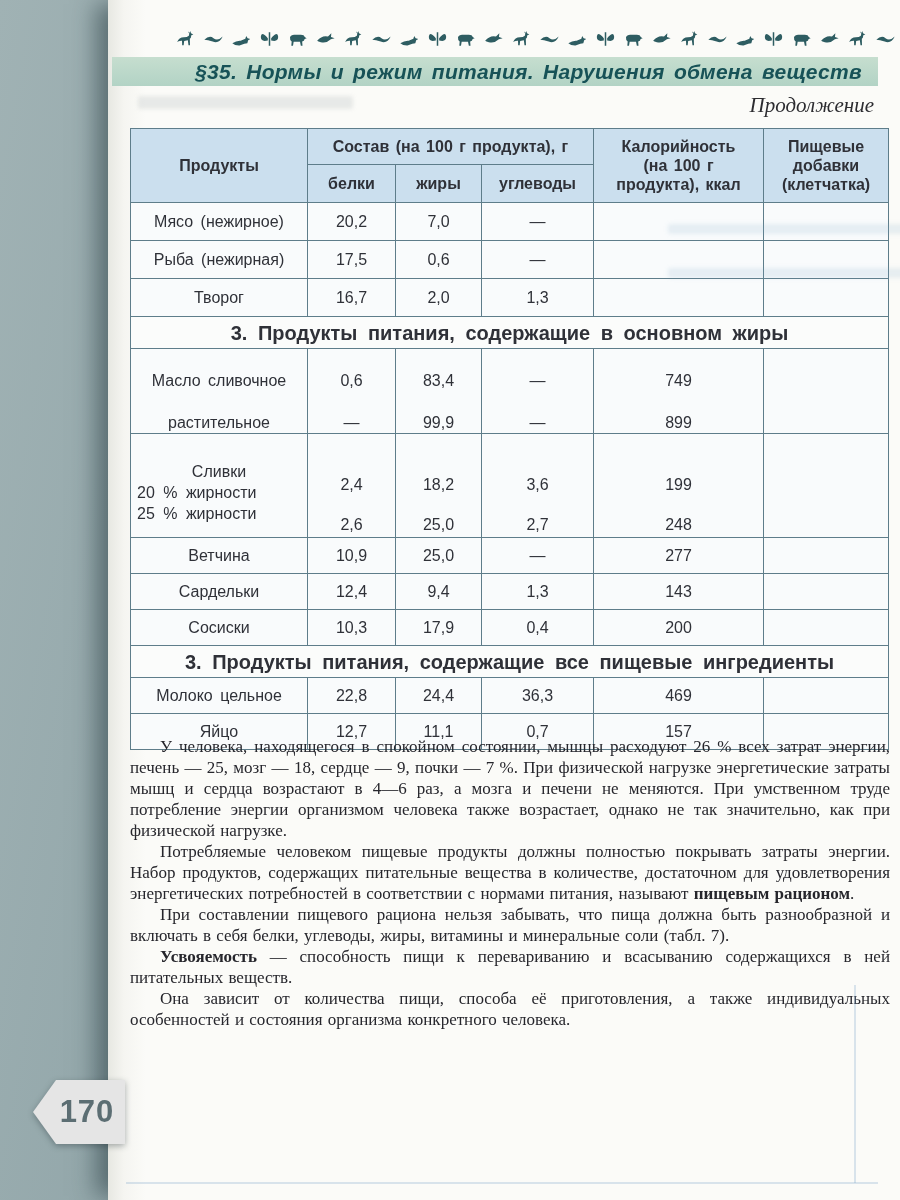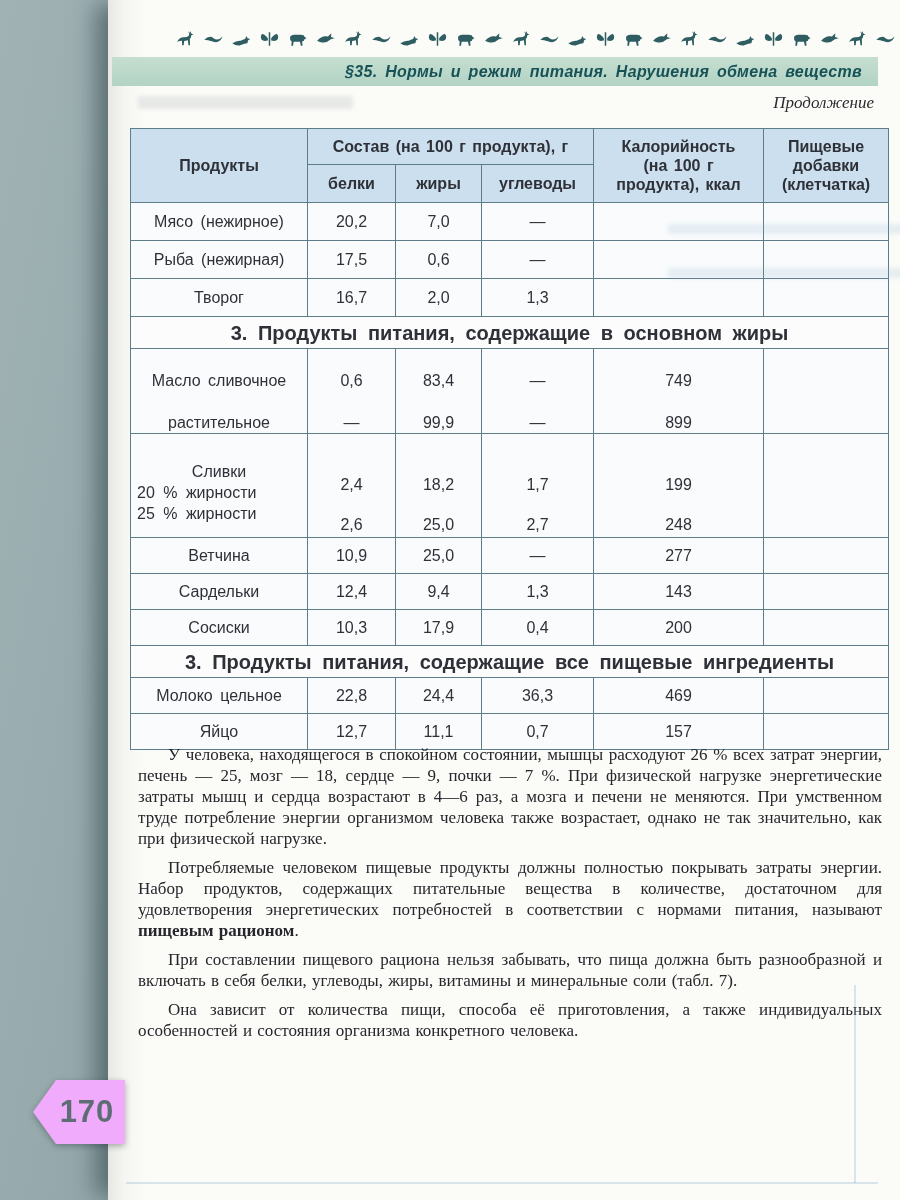--- a/index.html
+++ b/index.html
@@ -14,49 +14,49 @@
     box-shadow:-16px 0 22px -4px rgba(28,48,53,.5);
   }
   
   .frieze{position:absolute;top:26px;left:62px;right:4px;height:26px;
     display:flex;justify-content:flex-end;align-items:center;gap:7px;overflow:hidden;}
   .frieze svg{width:21px;height:20px;flex:0 0 auto;color:#2e5d62;}
   
   .band{position:absolute;top:57px;left:4px;right:22px;height:29px;
     background:linear-gradient(#c6decf,#b2d3c5);
     display:flex;align-items:center;justify-content:flex-end;padding-right:16px;box-sizing:border-box;}
-  .band span{font-style:italic;font-weight:bold;font-size:16px;color:#175257;
+  .band span{font-style:italic;font-weight:bold;font-size:21px;color:#175257;
     letter-spacing:.3px;word-spacing:3px;}
   .continuation{position:absolute;top:93px;right:26px;
-    font-family:"Liberation Serif",serif;font-style:italic;font-size:17px;color:#2c2c30;}
+    font-family:"Liberation Serif",serif;font-style:italic;font-size:21px;color:#2c2c30;}
   
   table.nutrition{position:absolute;left:22px;top:128px;width:758px;
     border-collapse:collapse;table-layout:fixed;font-size:16px;color:#2f3138;}
   table.nutrition td{border:1.5px solid #5e7d8a;text-align:center;vertical-align:middle;
     padding:0;background:#f9fbfc;line-height:1.2;overflow:hidden;}
   tr.hdr td{background:#cbdfee;font-weight:bold;word-spacing:2px;}
   td.pre{white-space:pre-line;}
   tr.section-row td{font-weight:bold;word-spacing:5px;background:#fbfcfb;font-size:20px;}
   td.name-cell{word-spacing:3px;}
   .stack2 div{line-height:21px;margin-top:21px;}
   td.cream-name{vertical-align:top;}
   td.cream-name .cn1{margin-top:14px;text-align:center;line-height:21px;}
   td.cream-name .cn2{text-align:left;padding-left:6px;line-height:21px;word-spacing:4px;}
   td.cream-val{vertical-align:top;}
   td.cream-val .cv1{margin-top:37px;line-height:21px;}
   td.cream-val .cv2{margin-top:19px;line-height:21px;}
   
   .bodytext{position:absolute;left:22px;top:736px;width:760px;
     font-family:"Liberation Serif",serif;font-size:17px;line-height:21px;
     color:#26262c;text-align:justify;word-spacing:1px;}
-  .bodytext p{margin:8px;text-indent:30px;font-family:Liberation Serif, serif;}
+  .bodytext p{margin:0;text-indent:30px;font-family:Liberation Serif, serif;}
   .bodytext b{font-weight:bold;}
   
   .tab-wrap{position:absolute;left:33px;top:1080px;filter:drop-shadow(0 2px 3px rgba(20,35,40,.35));}
-  .page-tab{width:92px;height:64px;background:#f0abfc;
+  .page-tab{width:92px;height:64px;background:#e5e5e5;
     clip-path:polygon(0 50%,25% 0,100% 0,100% 100%,25% 100%);
     display:flex;align-items:center;justify-content:center;padding-left:16px;box-sizing:border-box;
     font-size:31px;font-weight:bold;color:#5c6e73;letter-spacing:1px;}
   
   .ghost{position:absolute;filter:blur(2px);background:rgba(100,115,125,.13);border-radius:2px;}
   .ghost.blue{background:rgba(125,165,200,.16);}
   .gline{position:absolute;background:rgba(125,165,200,.28);}
 </style>
 </head>
 <body>
@@ -260,21 +260,21 @@
         </td>
         <td class="cream-val">
           <div class="cv1">2,4</div>
           <div class="cv2">2,6</div>
         </td>
         <td class="cream-val">
           <div class="cv1">18,2</div>
           <div class="cv2">25,0</div>
         </td>
         <td class="cream-val">
-          <div class="cv1">1,7</div>
+          <div class="cv1">3,6</div>
           <div class="cv2">2,7</div>
         </td>
         <td class="cream-val">
           <div class="cv1">199</div>
           <div class="cv2">248</div>
         </td>
         <td></td>
       </tr>
 
       <tr style="height:36px">
@@ -322,20 +322,21 @@
         <td>157</td>
         <td></td>
       </tr>
     </tbody>
   </table>
 
   <div class="bodytext">
     <p><span>У человека, находящегося в спокойном состоянии, мышцы расходуют 26 % всех затрат энергии, печень — 25, мозг — 18, сердце — 9, почки — 7 %. При физической нагрузке энергетические затраты мышц и сердца возрастают в 4—6 раз, а мозга и печени не меняются. При умственном труде потребление энергии организмом человека также возрастает, однако не так значительно, как при физической нагрузке.</span></p>
     <p><span>Потребляемые человеком пищевые продукты должны полностью покрывать затраты энергии. Набор продуктов, содержащих питательные вещества в количестве, достаточном для удовлетворения энергетических потребностей в соответствии с нормами питания, называют </span><b>пищевым рационом</b><span>.</span></p>
     <p><span>При составлении пищевого рациона нельзя забывать, что пища должна быть разнообразной и включать в себя белки, углеводы, жиры, витамины и минеральные соли (табл. 7).</span></p>
+    <p><b>Усвояемость</b><span> — способность пищи к перевариванию и всасыванию содержащихся в ней питательных веществ.</span></p>
     <p><span>Она зависит от количества пищи, способа её приготовления, а также индивидуальных особенностей и состояния организма конкретного человека.</span></p>
   </div>
 
   <div class="ghost" style="left:30px;top:96px;width:215px;height:13px;"></div>
   <div class="ghost blue" style="left:560px;top:224px;width:290px;height:10px;"></div>
   <div class="ghost blue" style="left:560px;top:268px;width:290px;height:10px;"></div>
   <div class="gline" style="left:746px;top:985px;width:2px;height:198px;"></div>
   <div class="gline" style="left:18px;top:1182px;width:752px;height:2px;"></div>
 </div>
 

